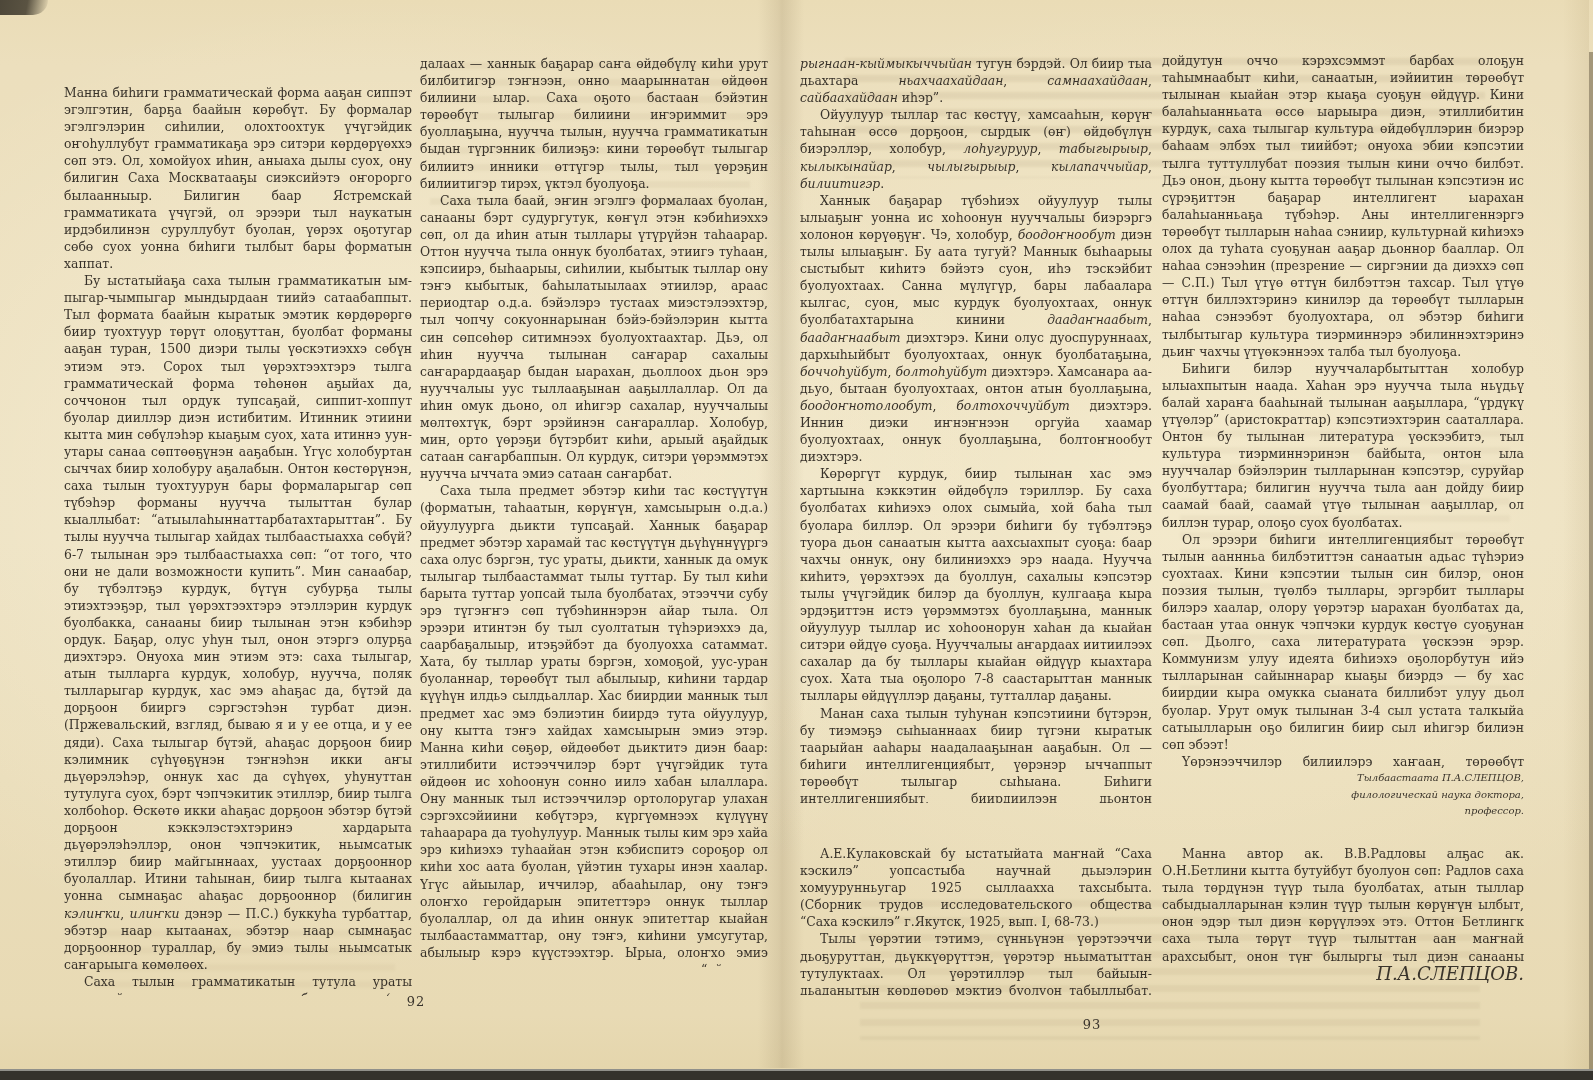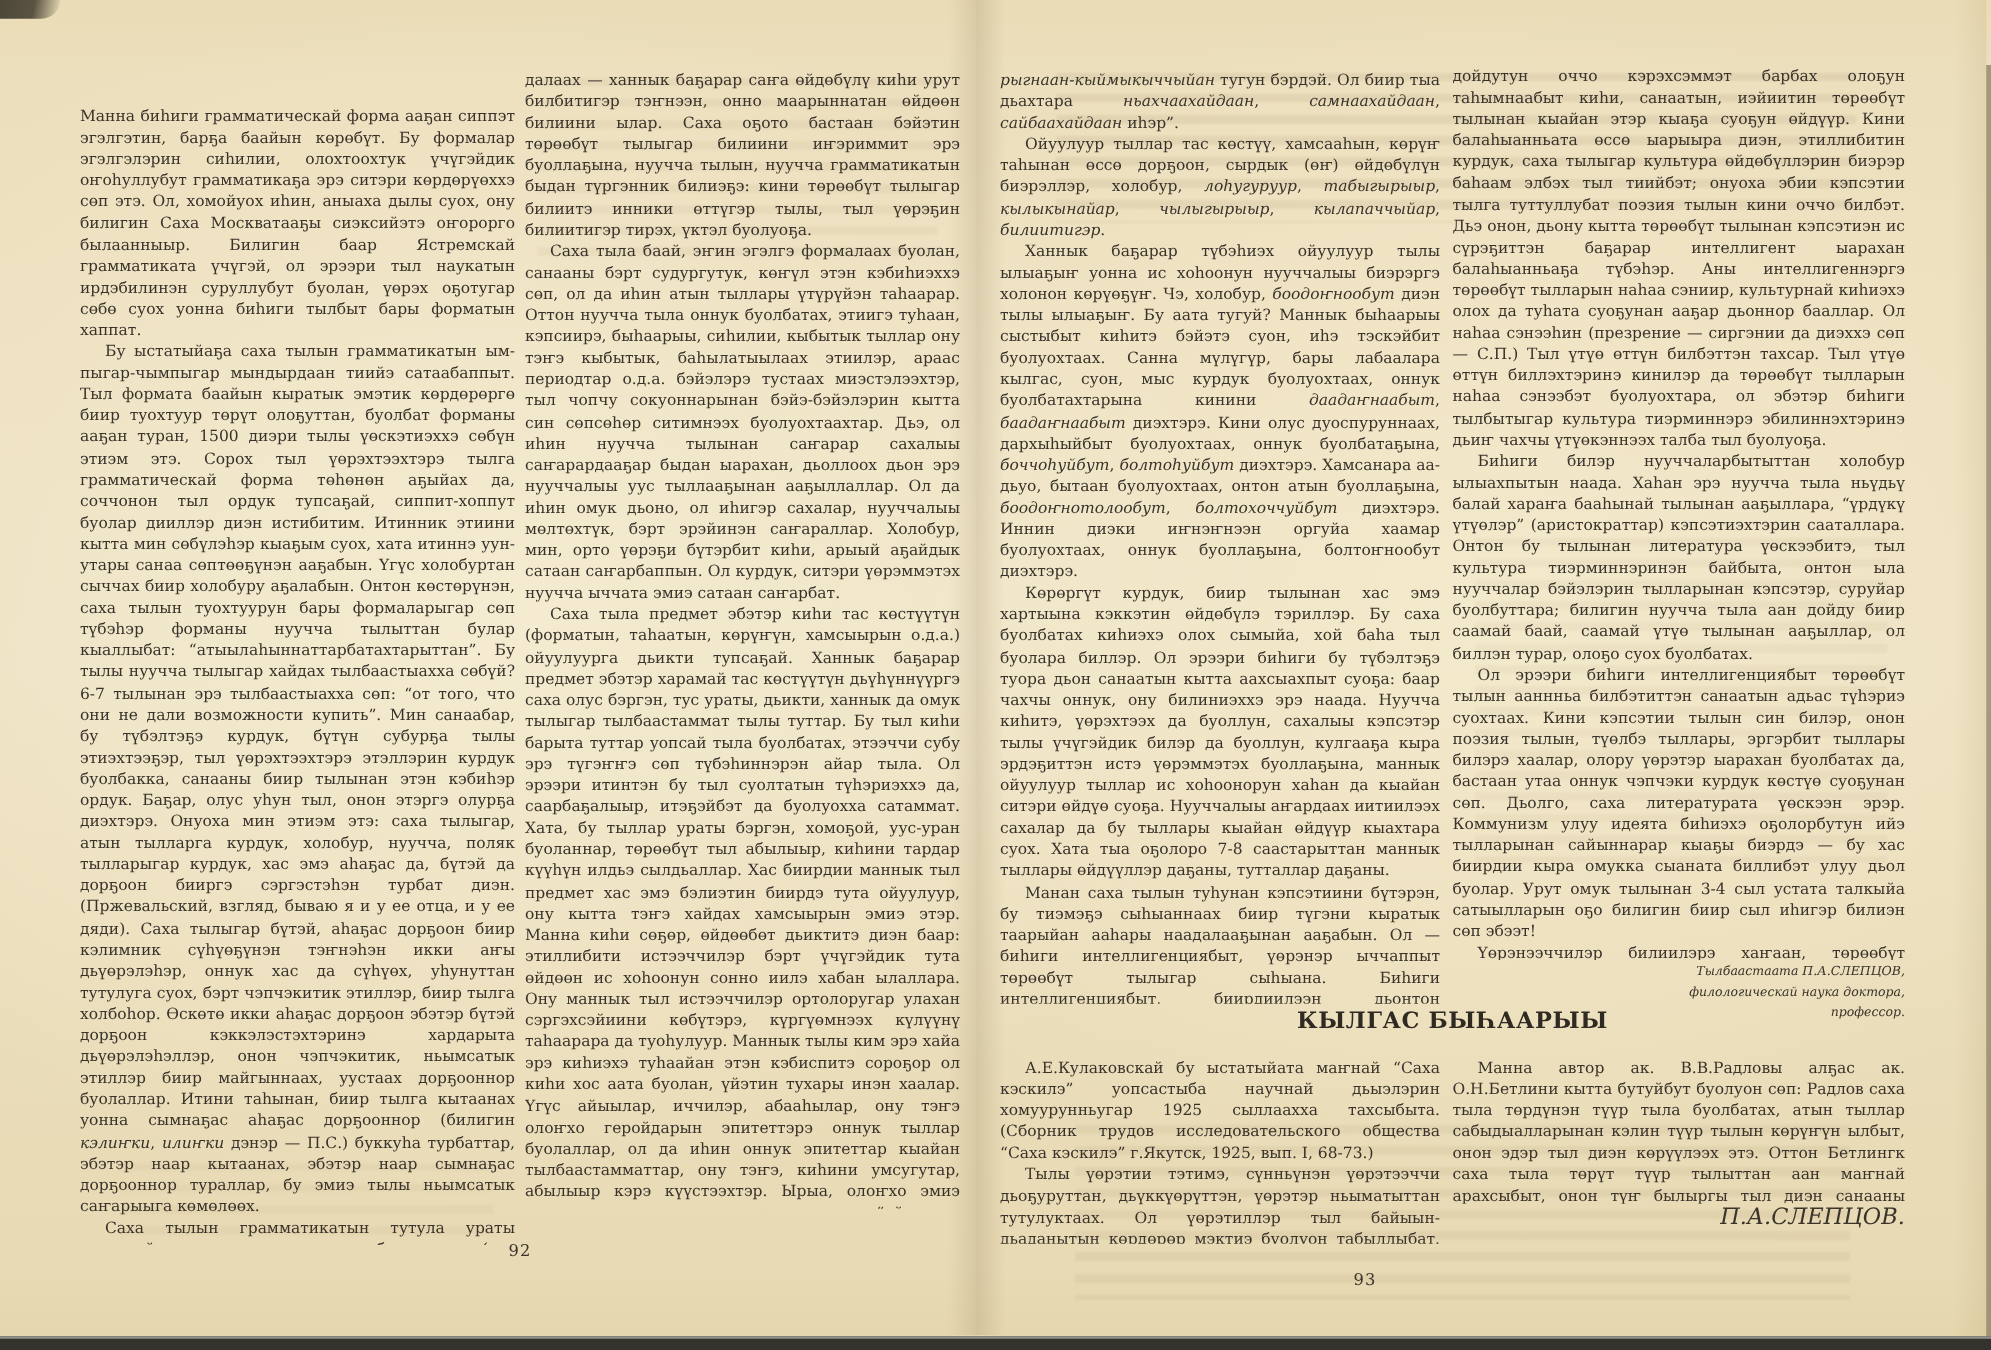--- a/index.html
+++ b/index.html
@@ -131,21 +131,20 @@
       <p>Ол эрээри биһиги интеллигенциябыт төрөөбүт тылын ааннньа билбэтиттэн санаатын адьас түһэриэ суохтаах. Кини кэпсэтии тылын син билэр, онон поэзия тылын, түөлбэ тыллары, эргэрбит тыллары билэрэ хаалар, олору үөрэтэр ыарахан буолбатах да, бастаан утаа оннук чэпчэки курдук көстүө суоҕунан сөп. Дьолго, саха литературата үөскээн эрэр. Коммунизм улуу идеята биһиэхэ оҕолорбутун ийэ тылларынан сайыннарар кыаҕы биэрдэ — бу хас биирдии кыра омукка сыаната биллибэт улуу дьол буолар. Урут омук тылынан 3-4 сыл устата талкыйа сатыылларын оҕо билигин биир сыл иһигэр билиэн сөп эбээт!</p>
       <p>Үөрэнээччилэр билиилэрэ хаҥаан, төрөөбүт тыллара инники өттүгэр [өссө үрдүк] билиини биэрэр кыаҕа суох кэмэ кэлиитигэр кинилэр культура өттүнэн ордук сайдыылаах тылга көһүөхтэрэ [көһүөхтэрин сөп] — ол кэмҥэ атын тылга үөрэнии улаханнык чэпчиэҕэ.</p>
     </div>
 
   <div class="signature">
       <p>Тылбаастаата П.А.СЛЕПЦОВ,</p>
       <p>филологическай наука доктора,</p>
       <p>профессор.</p>
     </div>
 
-  <div class="section-heading">КЫЛГАС БЫҺААРЫЫ</div>
 
   <div class="col n1">
       <p>А.Е.Кулаковскай бу ыстатыйата маҥнай “Саха кэскилэ” уопсастыба научнай дьыэлэрин хомуурунньугар 1925 сыллаахха тахсыбыта. (Сборник трудов исследовательского общества “Саха кэскилэ” г.Якутск, 1925, вып. I, 68-73.)</p>
       <p>Тылы үөрэтии тэтимэ, сүнньүнэн үөрэтээччи дьоҕуруттан, дьүккүөрүттэн, үөрэтэр ньыматыттан тутулуктаах. Ол үөрэтиллэр тыл байыын-дьаданытын көрдөрөр мэктиэ буолуон табыллыбат. Тонус (эбэҥкилэри урут итинник ааттыыллара) тыла дьаданъы буолбатах: Г.М.Васильевич оҥорбут орто кээмэйдээх эбэҥки-нуучча тылдьыта (М, 1958) 25 тыһыынча тыллаах.</p>
     </div>
   <div class="col n2">
       <p>Манна автор ак. В.В.Радловы алҕас ак. О.Н.Бетлини кытта бутуйбут буолуон сөп: Радлов саха тыла төрдүнэн түүр тыла буолбатах, атын тыллар сабыдыалларынан кэлин түүр тылын көрүҥүн ылбыт, онон эдэр тыл диэн көрүүлээх этэ. Оттон Бетлингк саха тыла төрүт түүр тылыттан аан маҥнай арахсыбыт, онон түҥ былыргы тыл диэн санааны тутуһар эбит. А.Кулаковскай ханнык да научнай литератураны туһанар кыаҕа суох буолан маннык алҕаһы таһаарыан сөп.</p>
     </div>
 
   <div class="signature2">П.А.СЛЕПЦОВ.</div>

